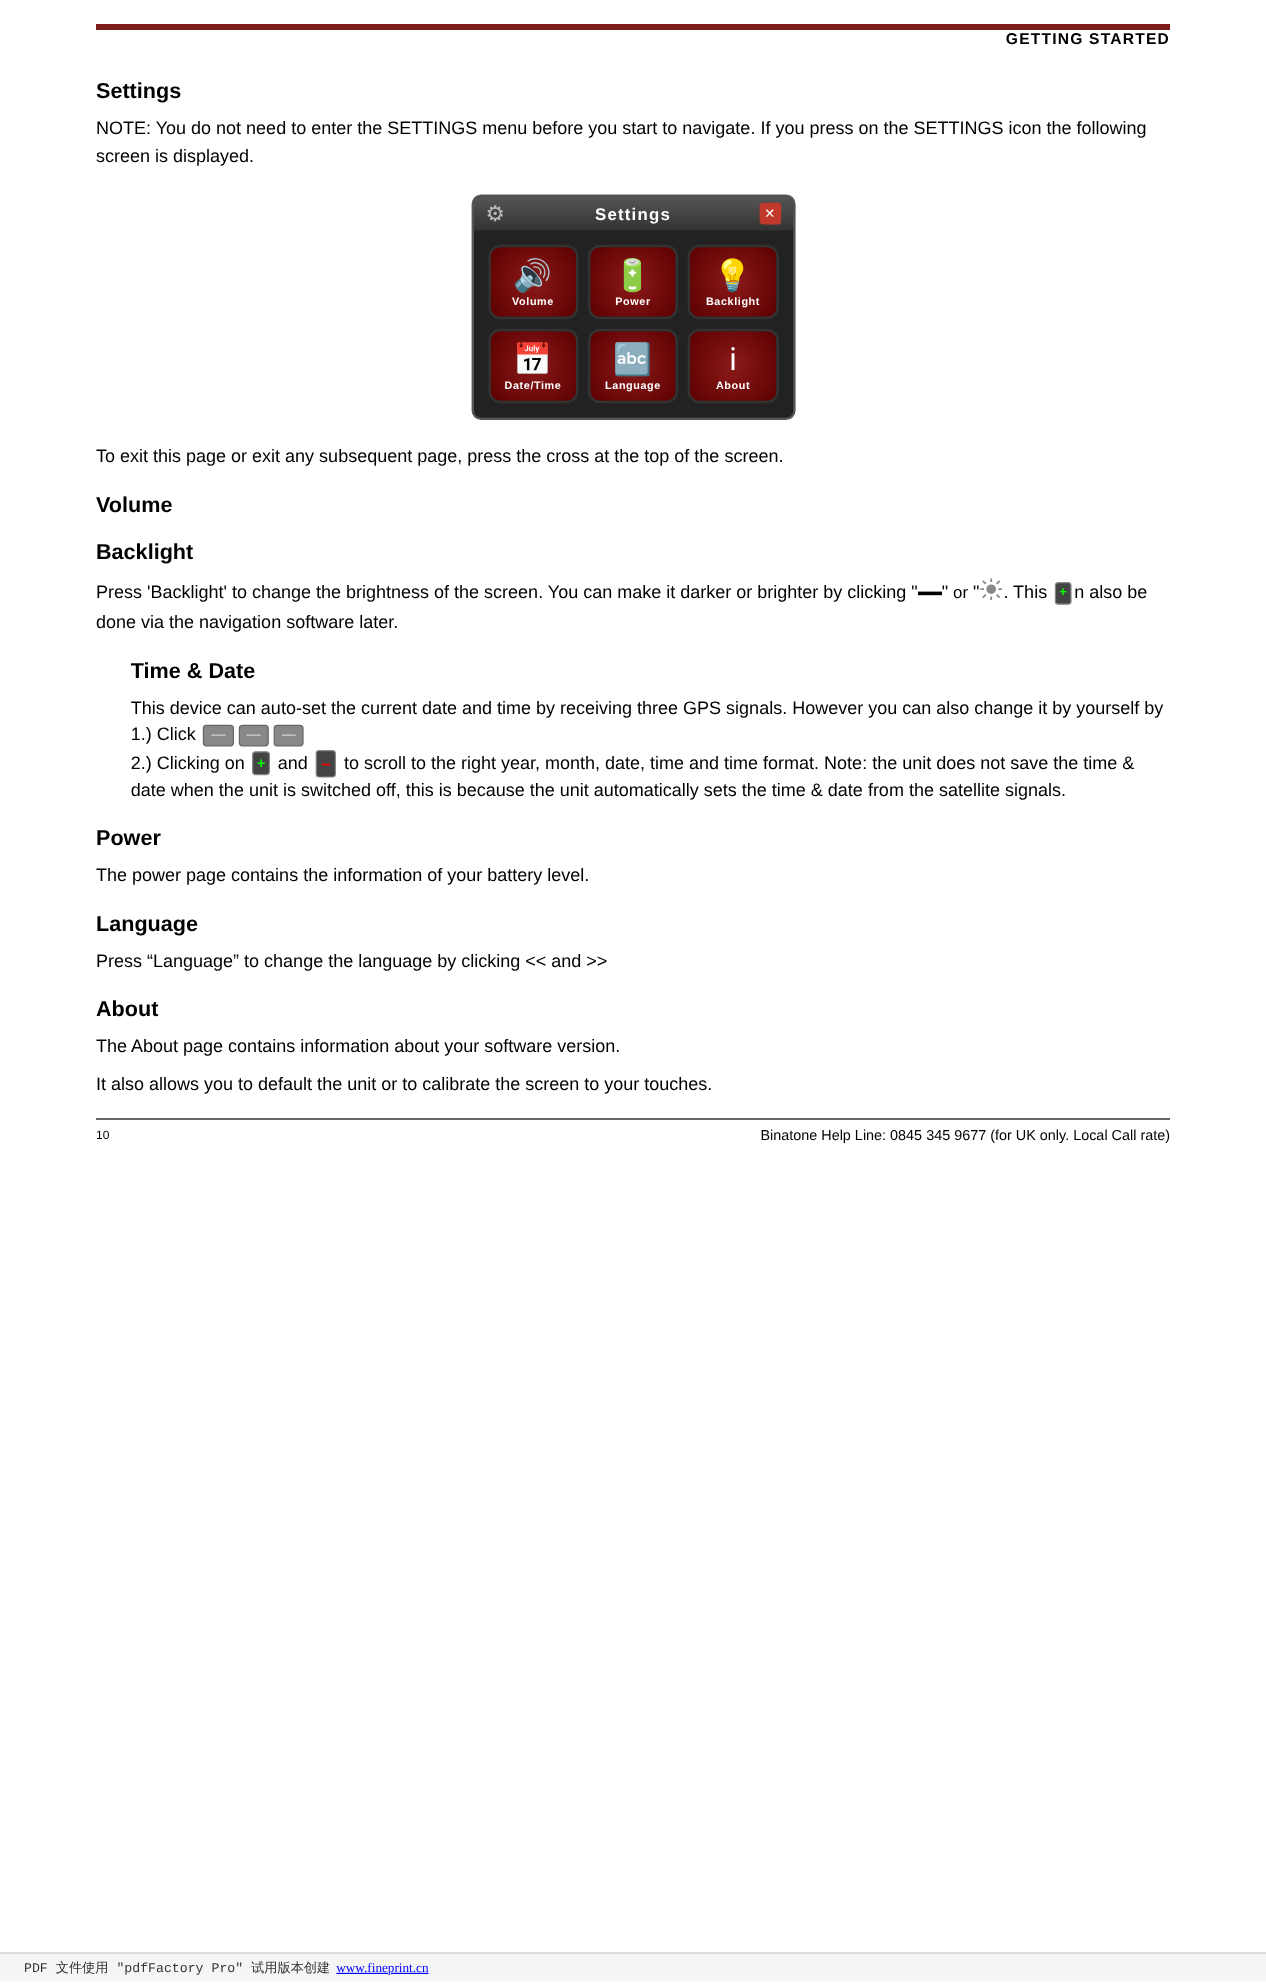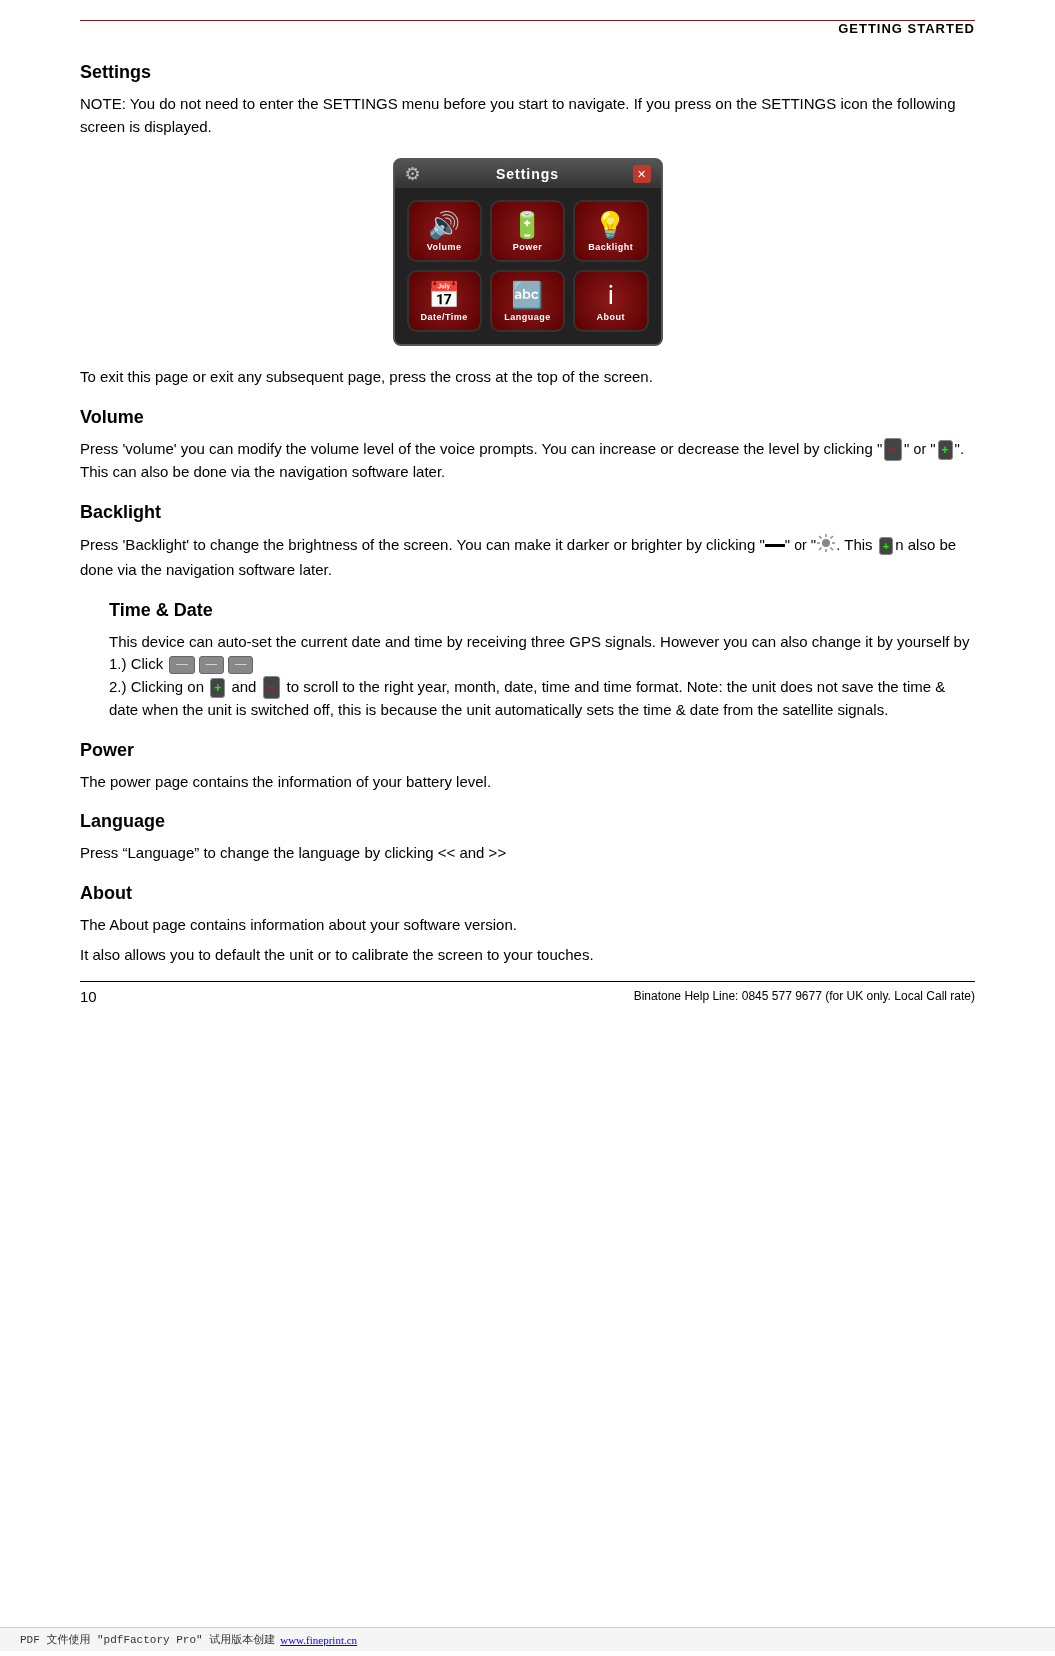--- a/index.html
+++ b/index.html
@@ -12,21 +12,21 @@
       color: #000;
       position: relative;
     }
 
     .page-wrapper {
       padding: 20px 80px 60px 80px;
       position: relative;
     }
 
     .header-line {
-      border-top: 1px solid #7f1d1d;
+      border-top: 5px solid #7f1d1d;
       display: flex;
       justify-content: flex-end;
       padding-bottom: 8px;
       margin-bottom: 10px;
     }
 
     .header-title {
       font-size: 13px;
       font-weight: bold;
       letter-spacing: 1px;
@@ -194,21 +194,21 @@
     }
 
     .footer-content {
       display: flex;
       width: calc(100% - 160px);
       justify-content: space-between;
       align-items: center;
     }
 
     .footer-page-num {
-      font-size: 15px;
+      font-size: 10px;
     }
 
     .footer-text {
       font-size: 12px;
       color: #000;
       text-align: center;
     }
 
     .pdf-footer {
       position: absolute;
@@ -283,23 +283,20 @@
           </div>
         </div>
       </div>
     </div>
 
     <p class="body-text">To exit this page or exit any subsequent page, press the cross at the top of the screen.</p>
   </div>
 
   <div style="margin-top: 18px;">
     <div class="section-title">Volume</div>
-    <p class="body-text">
-      Press 'volume' you can modify the volume level of the voice prompts. You can increase or decrease the level by clicking "<span class="inline-icon-minus">–</span>" <span class="or-text">or</span> "<span class="inline-icon-plus">+</span>". This can also be done via the navigation software later.
-    </p>
   </div>
 
   <div style="margin-top: 18px;">
     <div class="section-title">Backlight</div>
     <p class="body-text">
       Press 'Backlight' to change the brightness of the screen. You can make it darker or brighter by clicking "<span style="display:inline-block;width:20px;height:3px;background:#000;vertical-align:middle;"></span>" <span class="or-text">or</span> "<span style="display:inline-block;vertical-align:middle;"><svg width="20" height="20" viewBox="0 0 20 20">
             <circle cx="10" cy="10" r="4" fill="#888"></circle>
             <line x1="10" y1="1" x2="10" y2="4" stroke="#888" stroke-width="1.5"></line>
             <line x1="10" y1="16" x2="10" y2="19" stroke="#888" stroke-width="1.5"></line>
             <line x1="1" y1="10" x2="4" y2="10" stroke="#888" stroke-width="1.5"></line>
@@ -339,21 +336,21 @@
   <div style="margin-top: 18px;">
     <div class="section-title">About</div>
     <p class="body-text">The About page contains information about your software version.</p>
     <p class="body-text">It also allows you to default the unit or to calibrate the screen to your touches.</p>
   </div>
 
   <div class="footer-area">
     <hr class="footer-rule">
     <div class="footer-content">
       <span class="footer-page-num">10</span>
-      <span class="footer-text">Binatone Help Line: 0845 577 9677 (for UK only. Local Call rate)</span>
+      <span class="footer-text">Binatone Help Line: 0845 345 9677 (for UK only. Local Call rate)</span>
     </div>
   </div>
 
 </div>
 
 <div class="pdf-footer">
   <span>PDF 文件使用 "pdfFactory Pro" 试用版本创建</span>
   <a href="#">www.fineprint.cn</a>
 </div>
 

